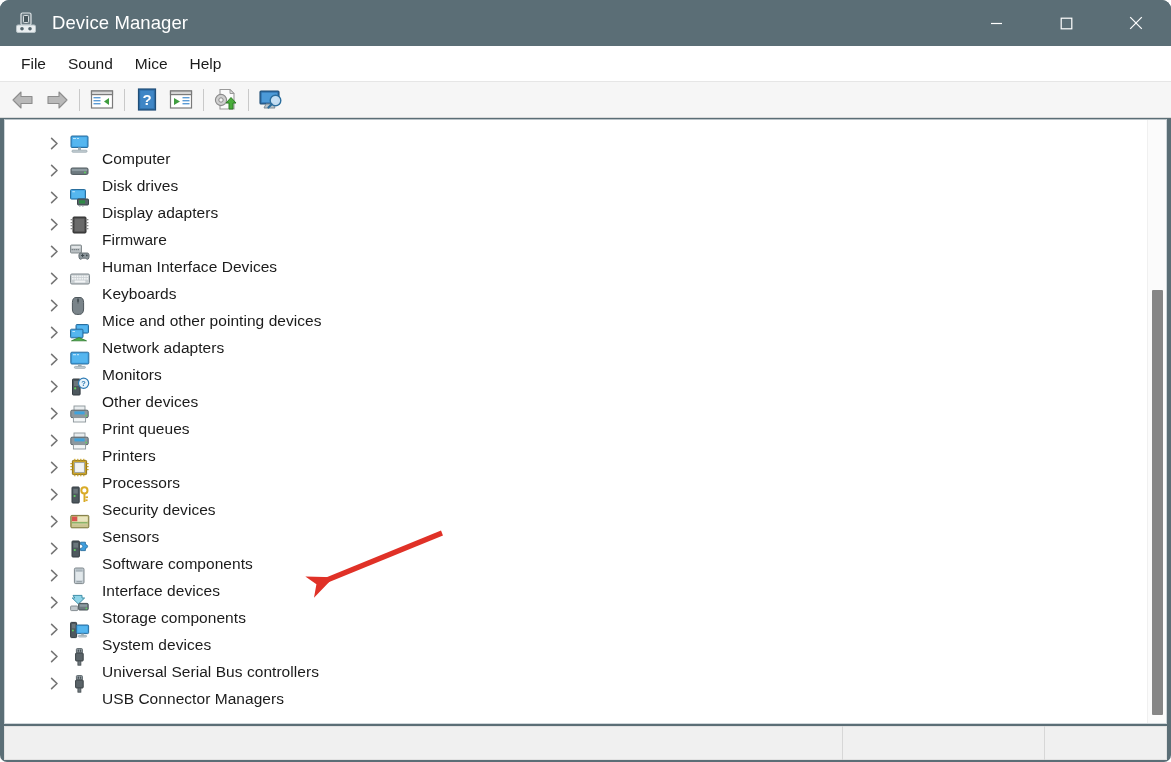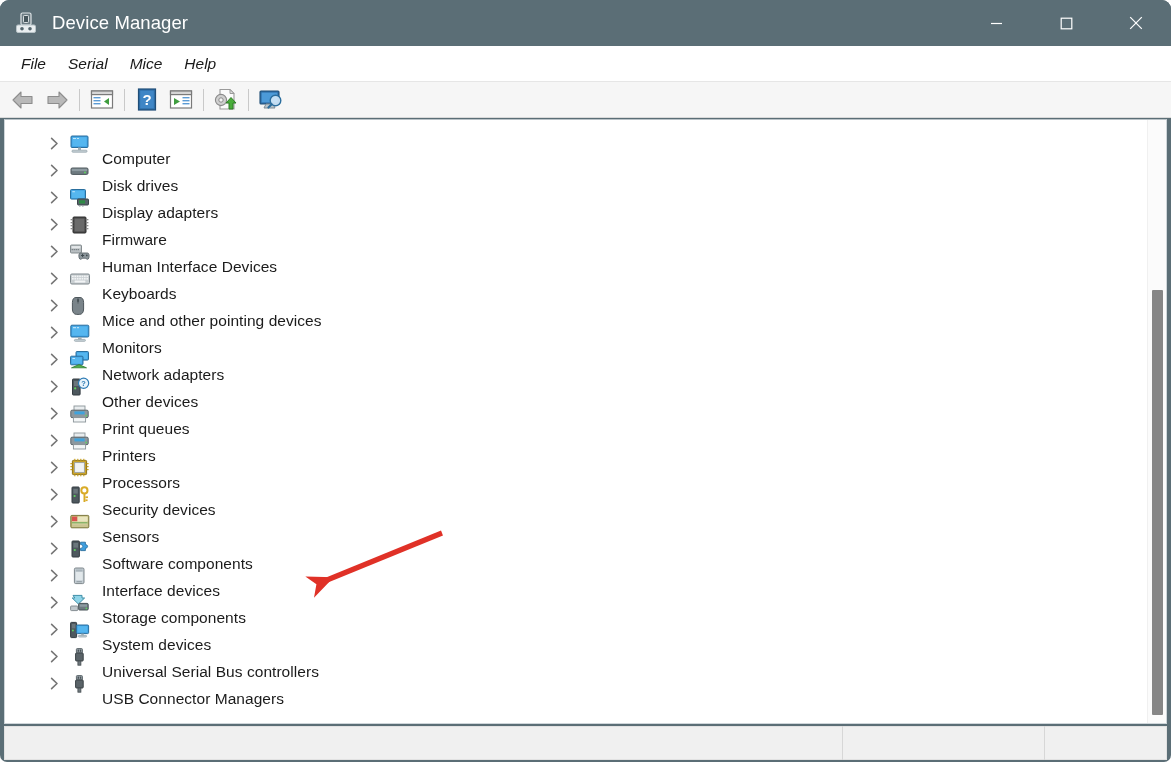--- a/index.html
+++ b/index.html
@@ -67,21 +67,20 @@
     align-items: center;
     padding-left: 10px;
     border-bottom: 1px solid #e6e6e6;
   }
   .menu-item {
     font-size: 15.5px;
     color: #1a1a1a;
     padding: 4px 11px;
     cursor: default;
     white-space: nowrap;
-    font-style: italic;
   }
 
   
   #toolbar {
     position: absolute;
     top: 82px; left: 0;
     width: 1171px; height: 36px;
     background: #f6f6f6;
     display: flex;
     align-items: center;
@@ -230,21 +229,21 @@
         <svg width="14" height="14" viewBox="0 0 14 14">
           <line x1="1.2" y1="1.2" x2="12.8" y2="12.8" stroke="#ffffff" stroke-width="1.2"></line>
           <line x1="12.8" y1="1.2" x2="1.2" y2="12.8" stroke="#ffffff" stroke-width="1.2"></line>
         </svg>
       </div>
     </div>
   </div>
 
   <div id="menubar">
     <div class="menu-item">File</div>
-    <div class="menu-item">Serial</div>
+    <div class="menu-item">Sound</div>
     <div class="menu-item">Mice</div>
     <div class="menu-item">Help</div>
   </div>
 
   <div id="toolbar">
 
     <div class="tb-btn">
       <svg width="24" height="20" viewBox="0 0 24 20">
         <path d="M10 2 L2 10 L10 18 L10 13.5 L21 13.5 L21 6.5 L10 6.5 Z" fill="#b9b9b9" stroke="#8d8d8d" stroke-width="1.1" stroke-linejoin="round"></path>
       </svg>
@@ -457,47 +456,47 @@
           <span class="tree-label">Mice and other pointing devices</span>
         </div>
         <div class="tree-row">
           <span class="chevron">
             <svg width="9" height="13" viewBox="0 0 9 13">
               <path d="M1.6 1.4 L7 6.5 L1.6 11.6" fill="none" stroke="#757575" stroke-width="1.6" stroke-linecap="round" stroke-linejoin="round"></path>
             </svg>
           </span>
           <span class="dev-icon">
             <svg width="22" height="20" viewBox="0 0 22 20">
+              <rect x="7" y="1.5" width="12.5" height="8.6" rx="1" fill="#3f9fe0" stroke="#2a6f9e" stroke-width="1"></rect>
+              <rect x="8.1" y="2.6" width="10.3" height="6.4" fill="#55b6ef"></rect>
+              <rect x="1.5" y="6.2" width="12.5" height="8.6" rx="1" fill="#3f9fe0" stroke="#2a6f9e" stroke-width="1"></rect>
+              <rect x="2.6" y="7.3" width="10.3" height="6.4" fill="#55b6ef"></rect>
+              <rect x="3.4" y="8" width="2.6" height="0.9" fill="#cfeafc"></rect>
+              <path d="M2.5 17.8 L10 14.6 L17.5 17.8 Z" fill="#4fb04f" stroke="#2f7a2f" stroke-width="0.8"></path>
+            </svg>
+          </span>
+          <span class="tree-label">Network adapters</span>
+        </div>
+        <div class="tree-row">
+          <span class="chevron">
+            <svg width="9" height="13" viewBox="0 0 9 13">
+              <path d="M1.6 1.4 L7 6.5 L1.6 11.6" fill="none" stroke="#757575" stroke-width="1.6" stroke-linecap="round" stroke-linejoin="round"></path>
+            </svg>
+          </span>
+          <span class="dev-icon">
+            <svg width="22" height="20" viewBox="0 0 22 20">
               <rect x="1.8" y="2.2" width="18" height="11.8" rx="1.1" fill="#3f9fe0" stroke="#2a6f9e" stroke-width="1"></rect>
               <rect x="3.1" y="3.4" width="15.4" height="9.3" fill="#55b6ef"></rect>
               <rect x="4" y="4.2" width="3" height="1" fill="#cfeafc"></rect>
               <rect x="8" y="4.2" width="2" height="1" fill="#cfeafc"></rect>
               <rect x="9" y="14" width="3.6" height="2.4" fill="#9fb0b8"></rect>
               <rect x="5.4" y="16.4" width="11" height="1.9" rx="0.9" fill="#c6d2d8" stroke="#97a5ac" stroke-width="0.8"></rect>
             </svg>
           </span>
           <span class="tree-label">Monitors</span>
-        </div>
-        <div class="tree-row">
-          <span class="chevron">
-            <svg width="9" height="13" viewBox="0 0 9 13">
-              <path d="M1.6 1.4 L7 6.5 L1.6 11.6" fill="none" stroke="#757575" stroke-width="1.6" stroke-linecap="round" stroke-linejoin="round"></path>
-            </svg>
-          </span>
-          <span class="dev-icon">
-            <svg width="22" height="20" viewBox="0 0 22 20">
-              <rect x="7" y="1.5" width="12.5" height="8.6" rx="1" fill="#3f9fe0" stroke="#2a6f9e" stroke-width="1"></rect>
-              <rect x="8.1" y="2.6" width="10.3" height="6.4" fill="#55b6ef"></rect>
-              <rect x="1.5" y="6.2" width="12.5" height="8.6" rx="1" fill="#3f9fe0" stroke="#2a6f9e" stroke-width="1"></rect>
-              <rect x="2.6" y="7.3" width="10.3" height="6.4" fill="#55b6ef"></rect>
-              <rect x="3.4" y="8" width="2.6" height="0.9" fill="#cfeafc"></rect>
-              <path d="M2.5 17.8 L10 14.6 L17.5 17.8 Z" fill="#4fb04f" stroke="#2f7a2f" stroke-width="0.8"></path>
-            </svg>
-          </span>
-          <span class="tree-label">Network adapters</span>
         </div>
         <div class="tree-row">
           <span class="chevron">
             <svg width="9" height="13" viewBox="0 0 9 13">
               <path d="M1.6 1.4 L7 6.5 L1.6 11.6" fill="none" stroke="#757575" stroke-width="1.6" stroke-linecap="round" stroke-linejoin="round"></path>
             </svg>
           </span>
           <span class="dev-icon">
             <svg width="22" height="20" viewBox="0 0 22 20">
               <rect x="3.5" y="2" width="7.6" height="16" rx="0.8" fill="#4e585e" stroke="#333b40" stroke-width="1"></rect>

